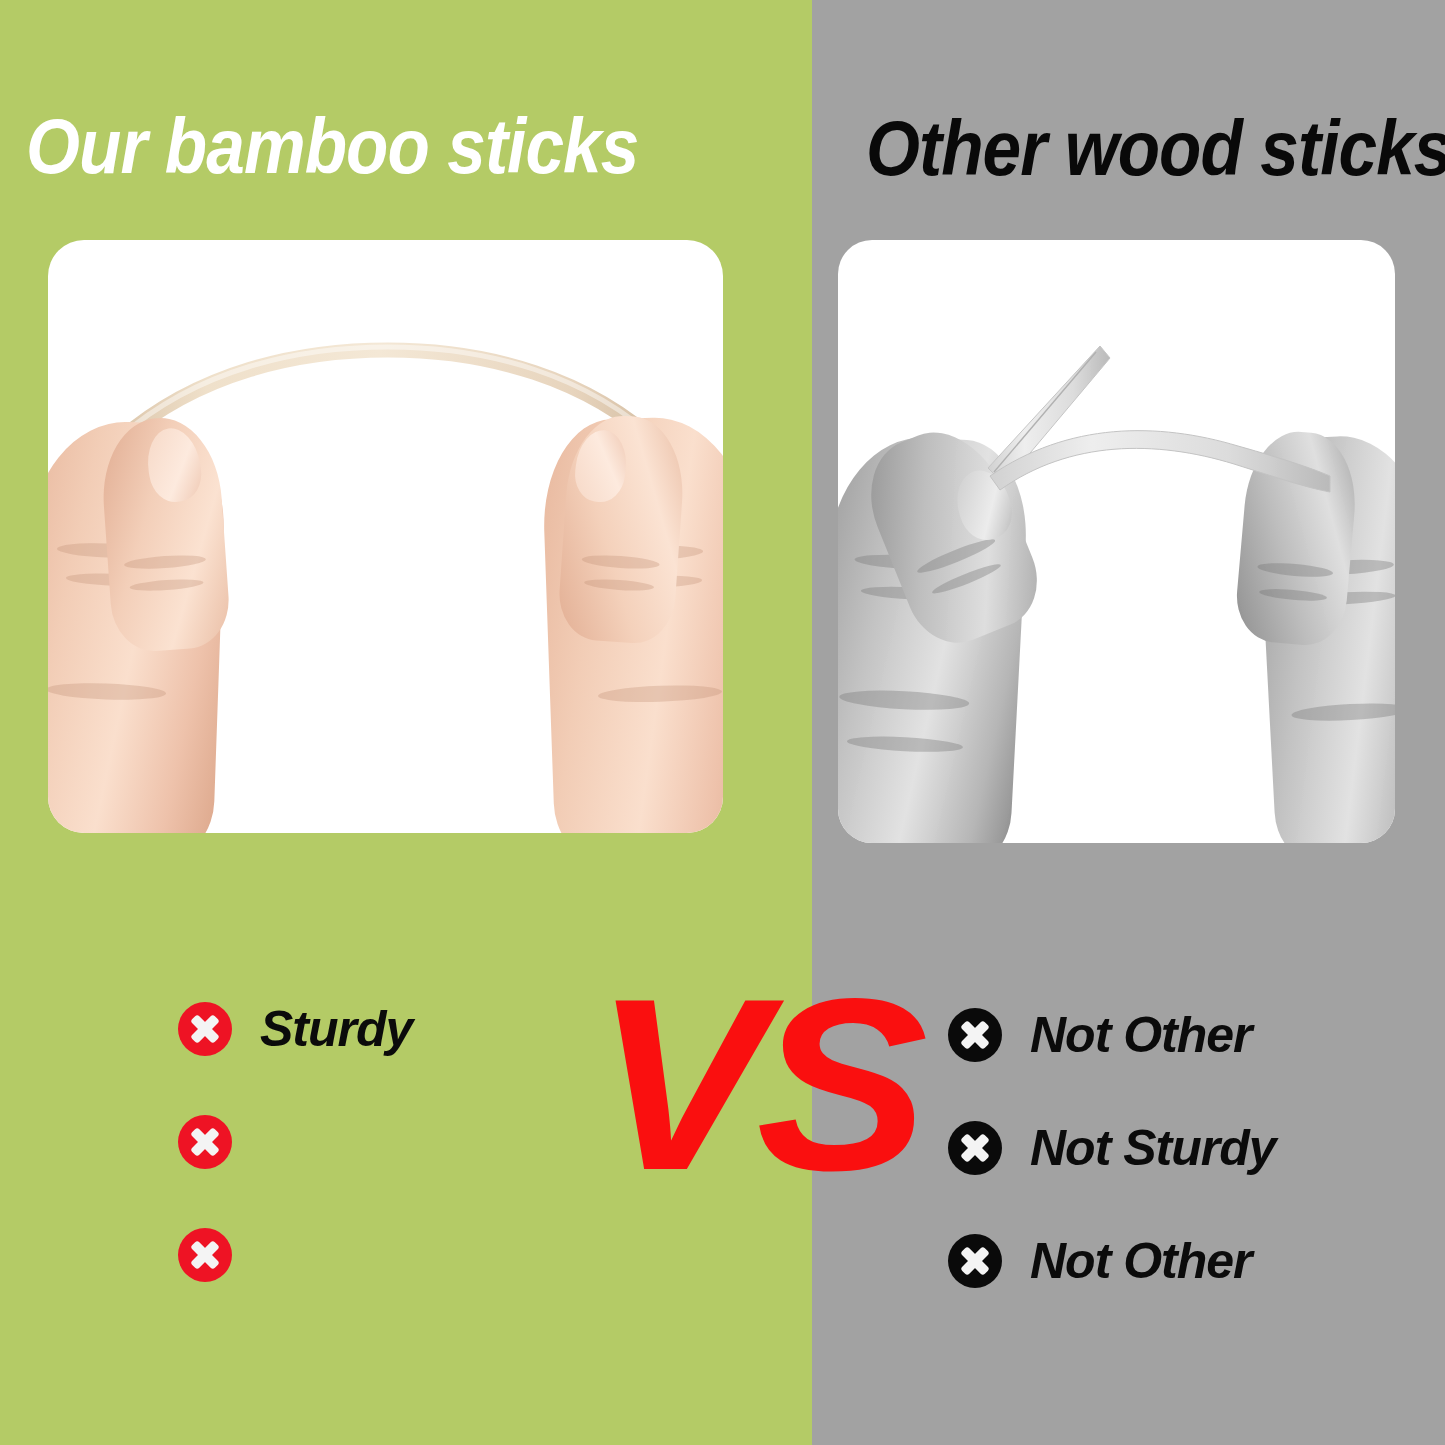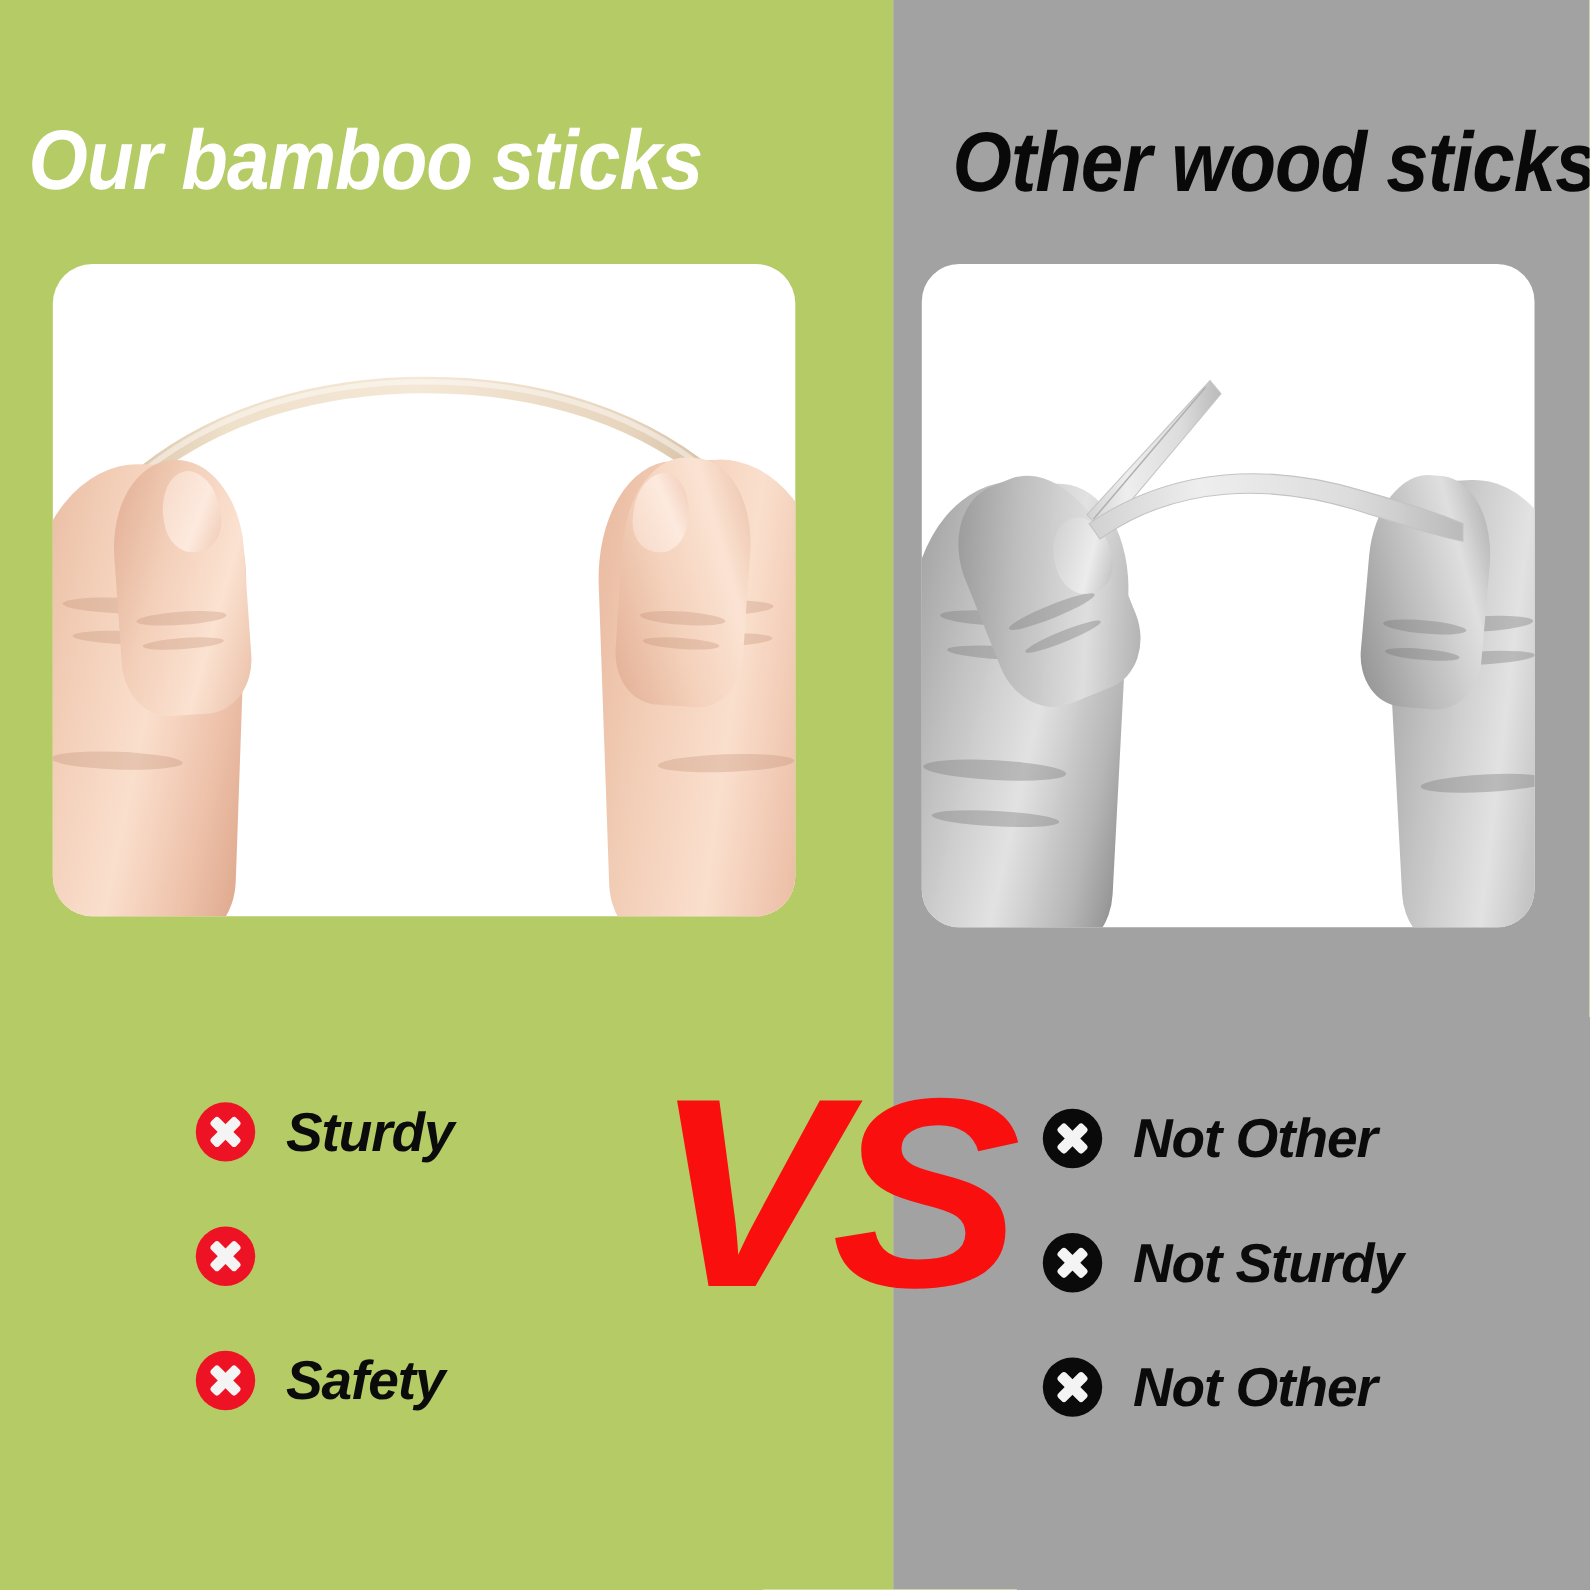--- a/index.html
+++ b/index.html
@@ -329,21 +329,20 @@
       <span class="mark-icon red"></span>
       <span class="feature-label">Sturdy</span>
     </div>
 
     <div class="feature-row">
       <span class="mark-icon red"></span>
     </div>
 
     <div class="feature-row">
       <span class="mark-icon red"></span>
-      <span class="feature-label">Safety</span>
     </div>
   </div>
 
   <div class="feature-list" id="feature-list-right">
 
     <div class="feature-row">
       <span class="mark-icon black"></span>
       <span class="feature-label">Not Other</span>
     </div>
 

